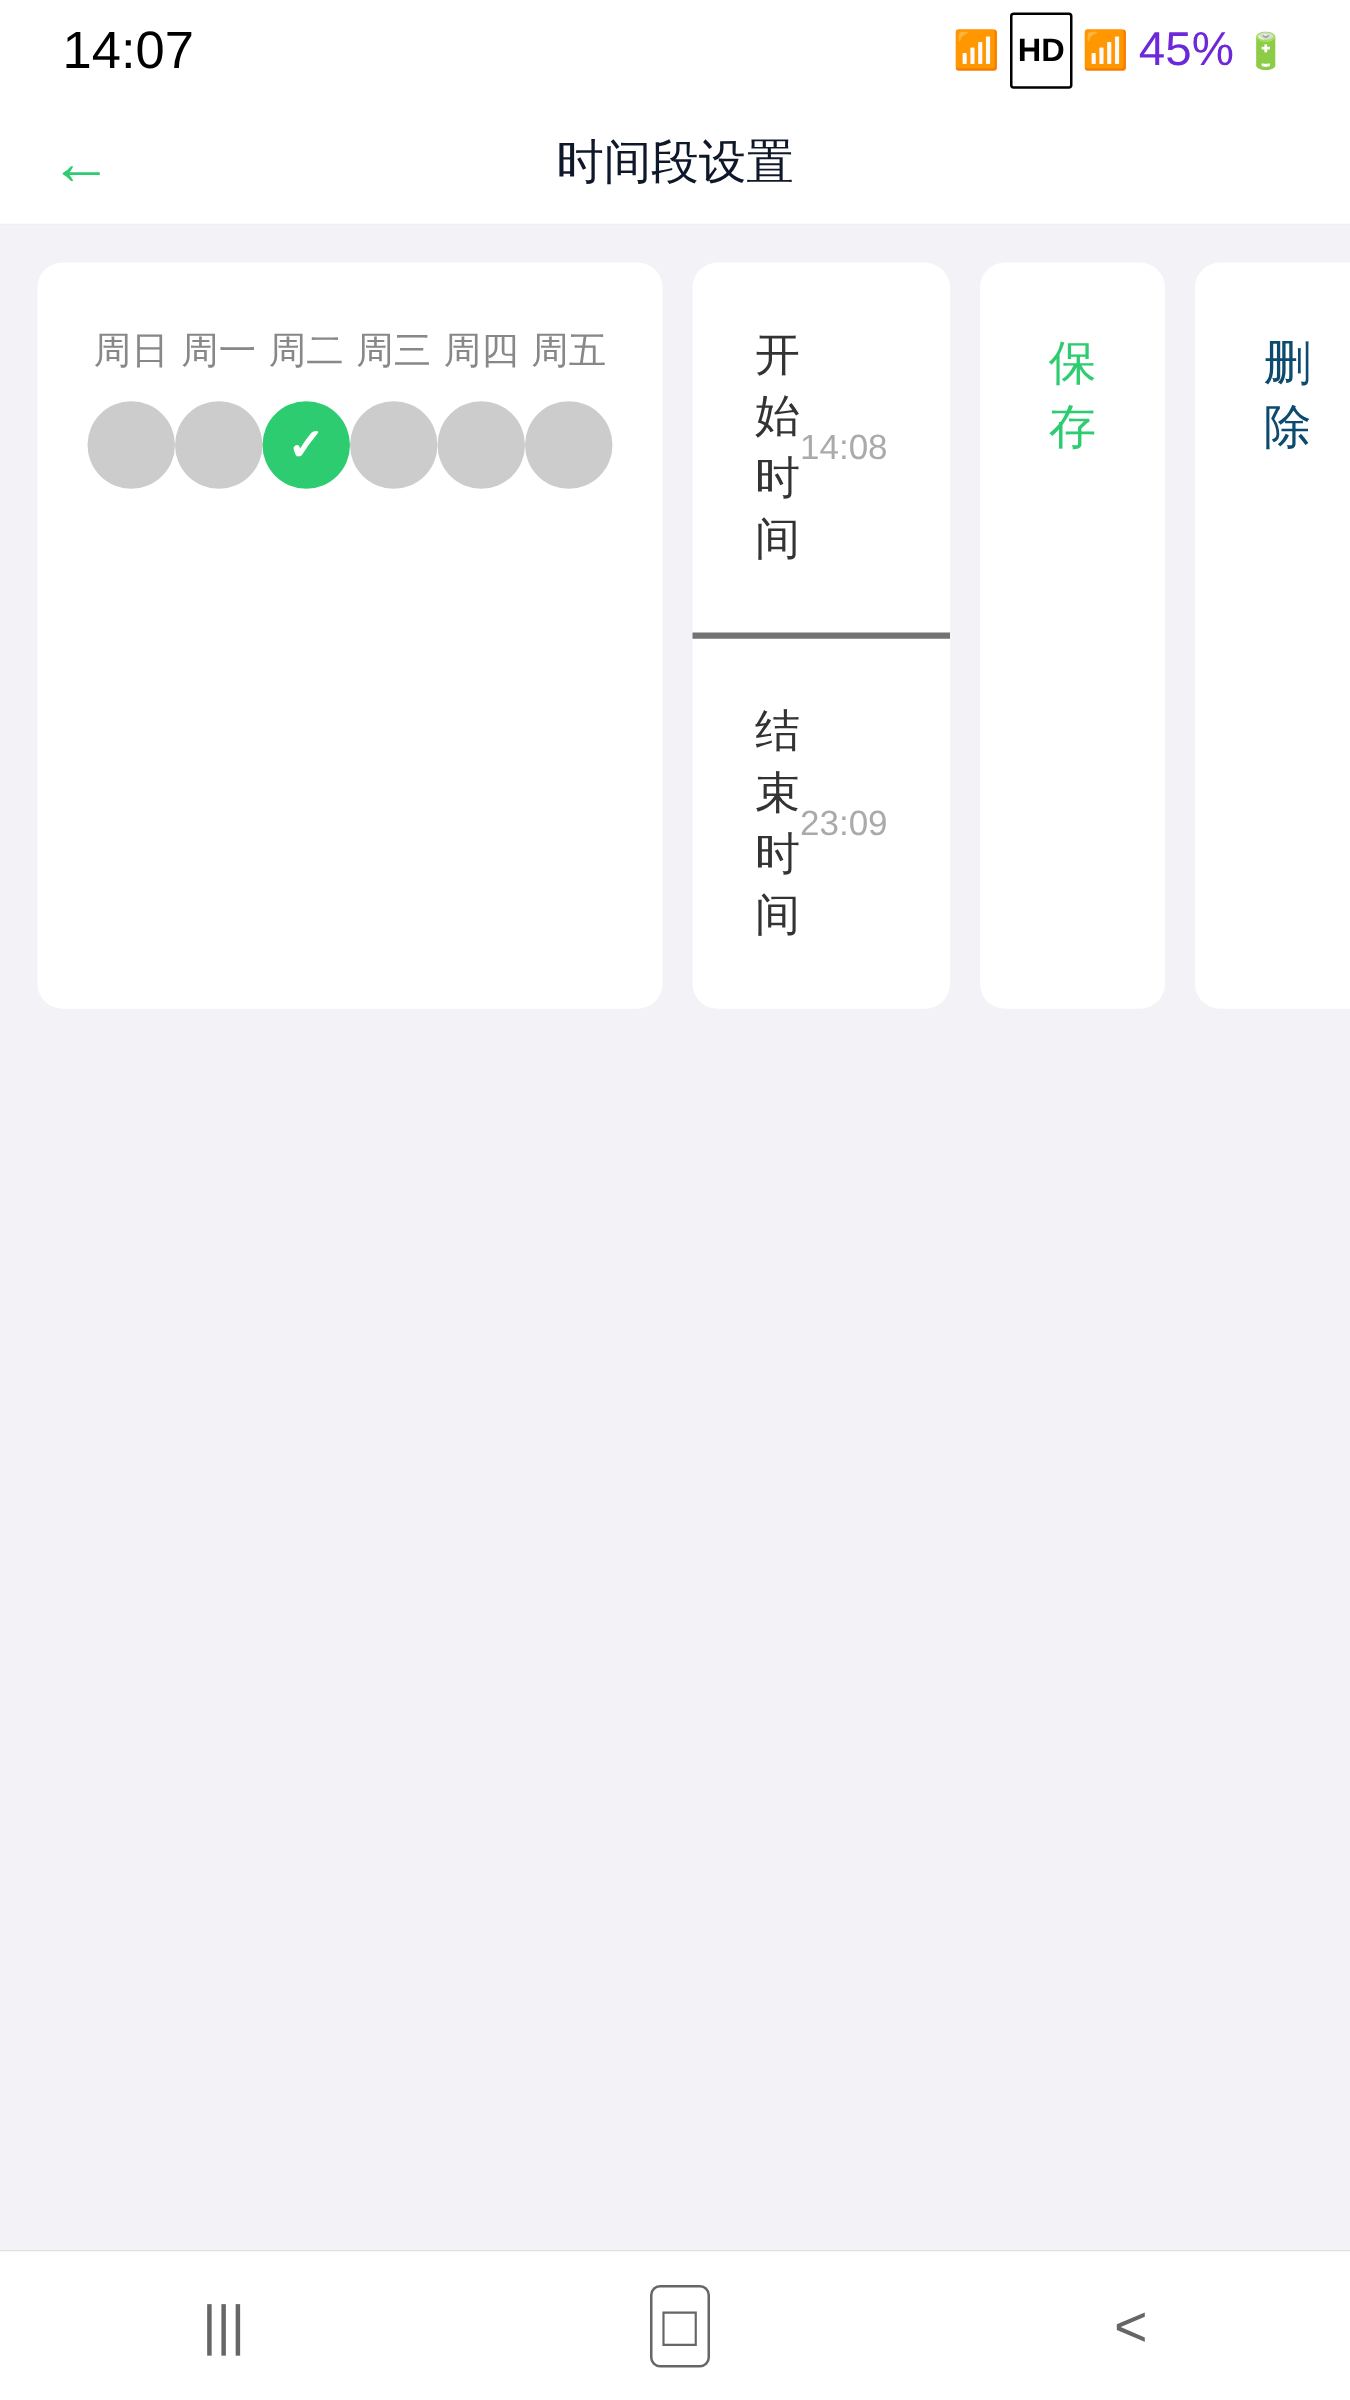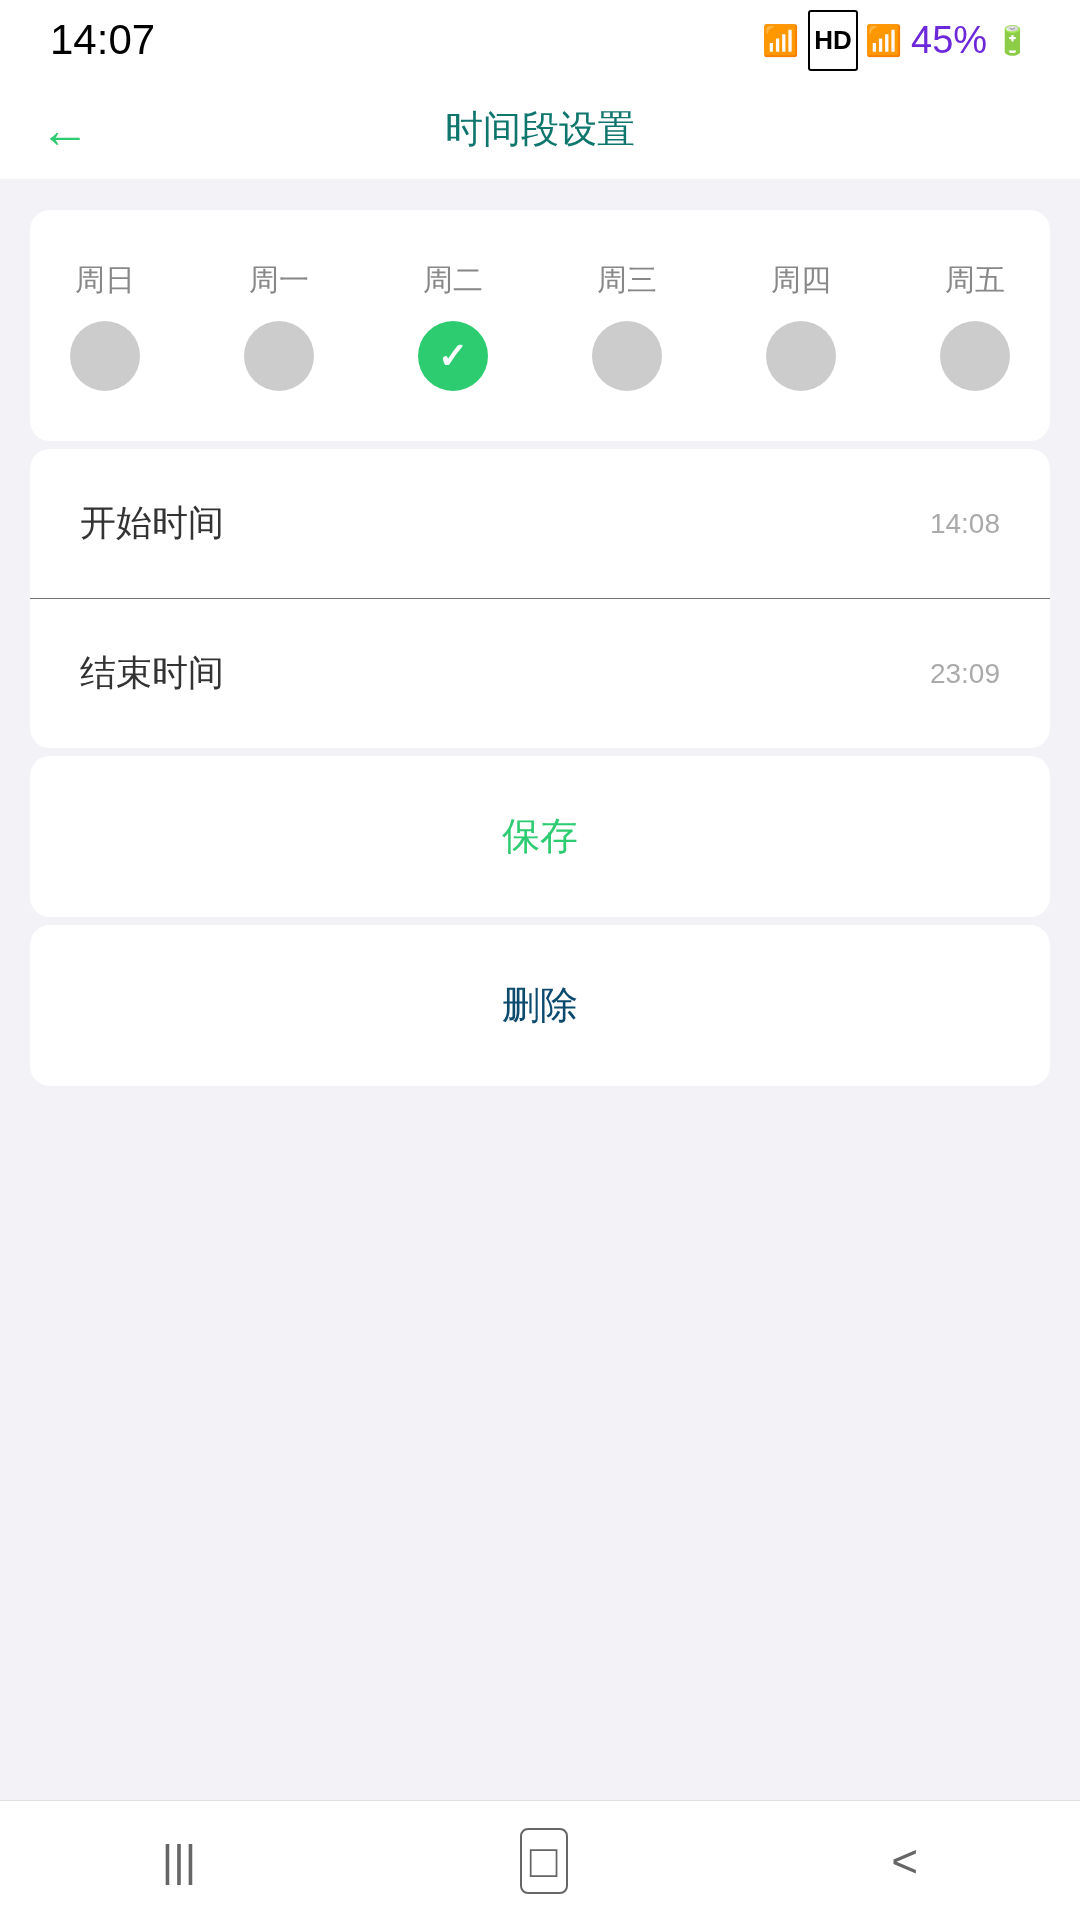--- a/index.html
+++ b/index.html
@@ -61,31 +61,31 @@
     }
 
     .back-arrow {
       color: #2ecc71;
       font-size: 50px;
       line-height: 1;
     }
 
     .header-title {
       font-size: 38px;
-      color: #0f766e;
+      color: #0f172a;
       font-weight: 400;
       font-family: Liberation Serif, serif;
     }
 
     
     .content {
       padding: 30px 30px;
       display: flex;
-      flex-direction: column;
-      gap: 8px;
+      flex-direction: row;
+      gap: 24px;
     }
 
     
     .card {
       background-color: #ffffff;
       border-radius: 20px;
       padding: 40px 50px;
     }
 
     
@@ -140,21 +140,21 @@
     }
 
     .time-row {
       display: flex;
       justify-content: space-between;
       align-items: center;
       padding: 50px 50px;
     }
 
     .time-row + .time-row {
-      border-top: 1px solid #737373;
+      border-top: 5px solid #737373;
     }
 
     .time-label {
       font-size: 36px;
       color: #333333;
     }
 
     .time-value {
       font-size: 28px;
       color: #aaaaaa;

